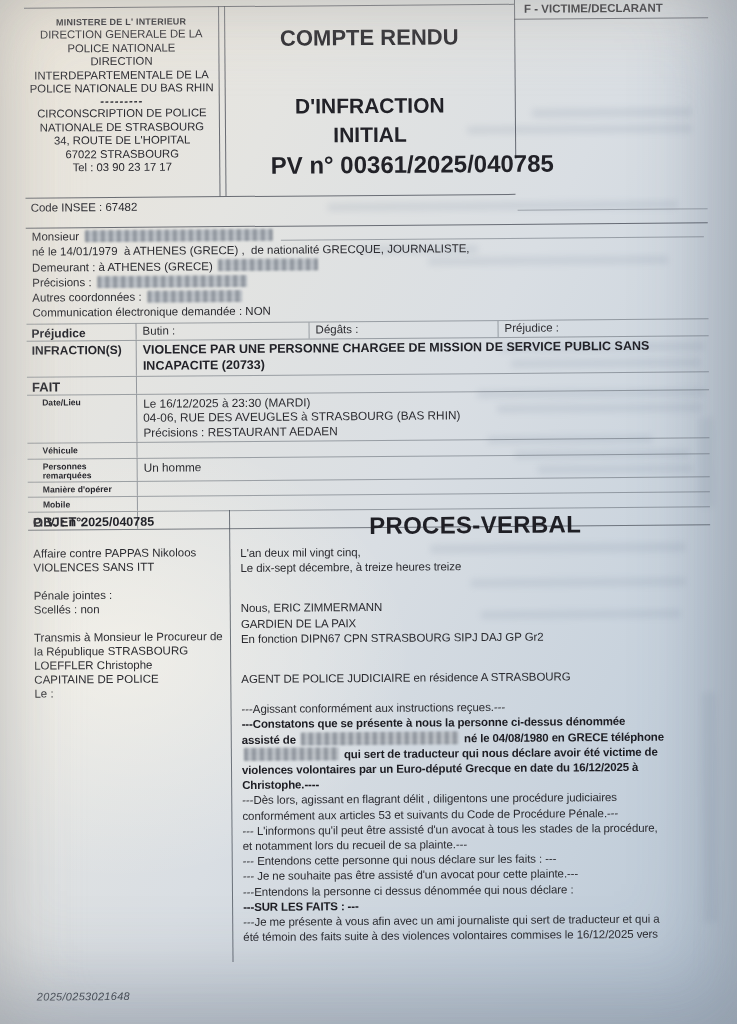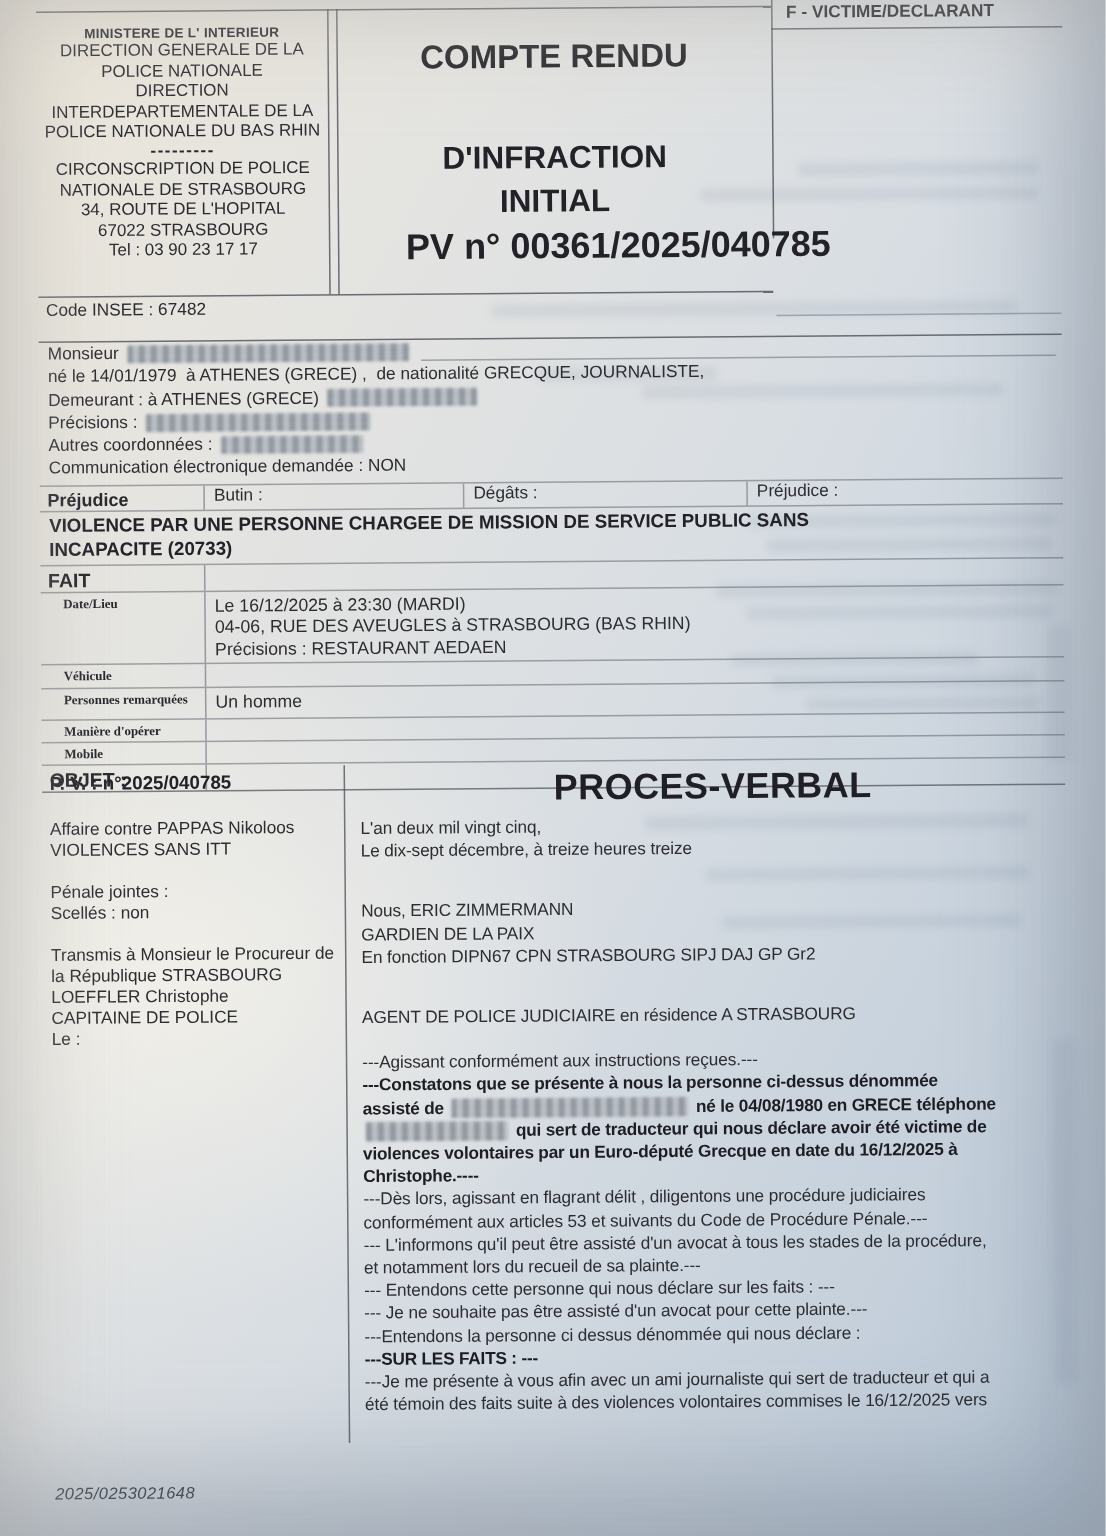--- a/index.html
+++ b/index.html
@@ -36,21 +36,21 @@
   .t3{font-size:21px;margin-top:5px;}
   .t4{font-size:24px;margin-top:4px;transform:translateX(42px);}
   .ftag{position:absolute;left:528px;top:4px;width:190px;font-size:11.5px;font-weight:700;color:#26262c;}
   .codeinsee{position:absolute;left:33px;top:199px;font-size:11.5px;color:#2a2a30;}
 
   
   .form{position:absolute;left:28px;top:225px;width:682px;border-top:1px solid rgba(58,63,73,.72);box-sizing:border-box;}
   .row{display:flex;border-bottom:1px solid rgba(95,102,112,.55);}
   .lab{width:110px;flex:0 0 110px;border-right:1px solid rgba(95,102,112,.6);
        font-weight:700;font-size:12px;padding:2px 0 0 5px;box-sizing:border-box;color:#26262c;}
-  .lab.small{font-size:8.6px;padding-left:15px;padding-top:3px;line-height:9.5px;font-family:Liberation Serif, serif;}
+  .lab.small{font-size:8.6px;padding-left:15px;padding-top:3px;line-height:9.5px;}
   .lab.big{font-size:13px;}
   .content{flex:1;padding:1px 4px 2px 6px;font-size:11.5px;line-height:15.3px;}
   .content .tline{white-space:pre;display:flex;align-items:center;}
   .content.bold{font-weight:700;font-size:12.5px;line-height:16px;max-width:555px;color:#222228;}
   .r-victime{min-height:95px;}
   .r-prej{min-height:16px;}
   .r-prej .cell{font-size:11.5px;padding:1px 0 1px 6px;box-sizing:border-box;}
   .r-prej .c1{width:172px;flex:0 0 172px;}
   .r-prej .c2{width:189px;flex:0 0 189px;border-left:1px solid rgba(95,102,112,.55);}
   .r-prej .c3{flex:1;border-left:1px solid rgba(95,102,112,.55);}
@@ -150,20 +150,21 @@
             <div class="tline"><span>Communication électronique demandée : NON</span></div>
           </div>
       </div>
       <div class="row r-prej">
         <div class="lab">Préjudice</div>
         <div class="cell c1">Butin :</div>
         <div class="cell c2">Dégâts :</div>
         <div class="cell c3">Préjudice :</div>
       </div>
       <div class="row">
+        <div class="lab">INFRACTION(S)</div>
         <div class="content bold" id="infraction-lines">
             <div>VIOLENCE PAR UNE PERSONNE CHARGEE DE MISSION DE SERVICE PUBLIC SANS</div>
             <div>INCAPACITE (20733)</div>
           </div>
       </div>
       <div class="row r-fait">
         <div class="lab big">FAIT</div>
         <div class="content"></div>
       </div>
       <div id="subrows">

